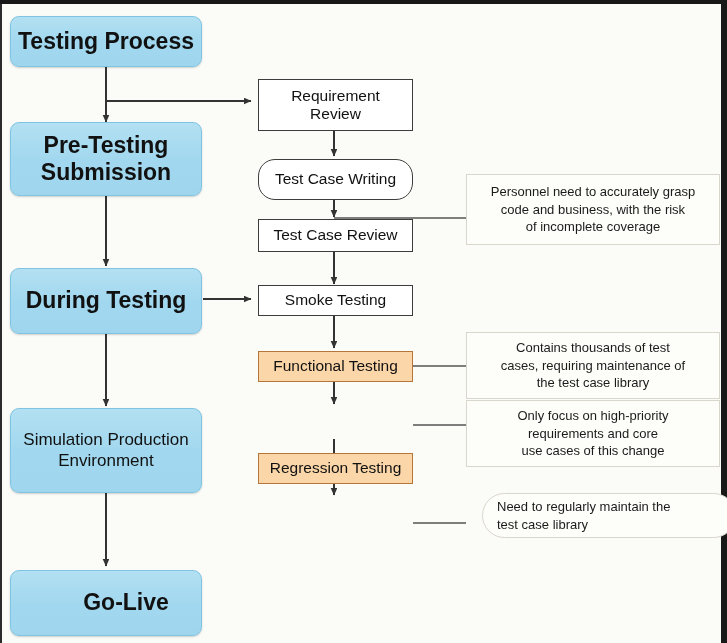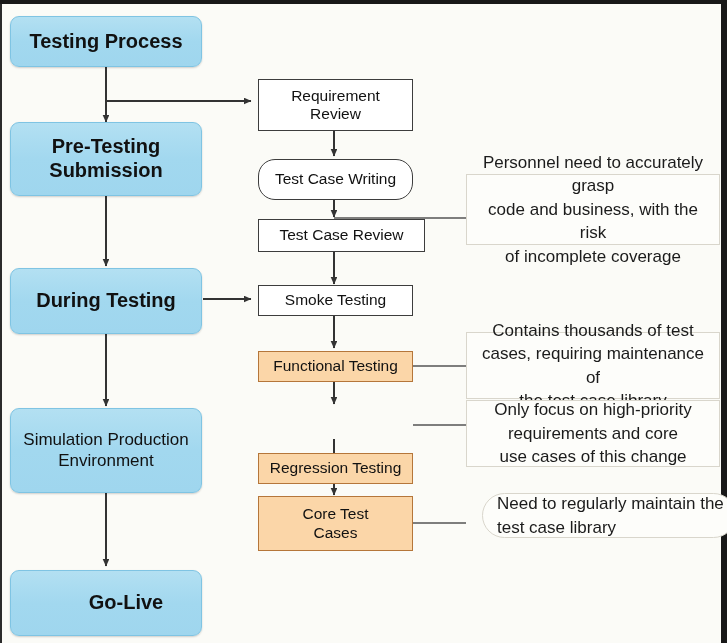--- a/index.html
+++ b/index.html
@@ -41,21 +41,21 @@
     line-height: 1.18;
     white-space: pre-line;
   }
 
   
   .phase {
     background: linear-gradient(180deg, #b3e0f2 0%, #a2d8ef 50%, #9fd6ee 100%);
     border: 1px solid #7fc4e3;
     border-radius: 9px;
     box-shadow: 0 1px 2px rgba(0,0,0,0.18);
-    font-size: 20px;
+    font-size: 23px;
     font-weight: bold;
   }
   .phase.small {
     font-size: 17px;
     font-weight: normal;
   }
 
   
   .step {
     background: #ffffff;
@@ -70,21 +70,21 @@
     font-size: 15.5px;
   }
 
   
   .note {
     position: absolute;
     box-sizing: border-box;
     background: #fdfdfa;
     border: 1px solid #d9d6cc;
     color: #1b1b1b;
-    font-size: 17px;
+    font-size: 13px;
     line-height: 1.38;
     text-align: center;
     display: flex;
     align-items: center;
     justify-content: center;
     white-space: pre-line;
     padding: 16px 7px;
   }
   .note.left-align {
     text-align: left;
@@ -153,30 +153,28 @@
   <div class="node phase small" style="left:10px; top:404px; width:192px; height:85px;">Simulation Production
 Environment</div>
 
   <div class="node phase" style="left:10px;  top:566px; width:192px; height:66px;padding-left:40px;">Go-Live</div>
 
   <div class="node step" style="left:258px; top:75px;  width:155px; height:52px;">Requirement
 Review</div>
 
   <div class="node step" style="left:258px; top:155px; width:155px; height:41px;border-radius:17px;">Test Case Writing</div>
 
-  <div class="node step" style="left:258px; top:215px; width:167px; height:33px;">Test Case Review</div>
+  <div class="node step" style="left:258px; top:215px; width:155px; height:33px;">Test Case Review</div>
 
   <div class="node step" style="left:258px; top:281px; width:155px; height:31px;">Smoke Testing</div>
 
   <div class="node step-orange" style="left:258px; top:347px; width:155px; height:31px;text-align:center;">Functional Testing</div>
 
   <div class="node step-orange" style="left:258px; top:405px; width:155px; height:31px;margin-top:44px;">Regression Testing</div>
 
-  <div class="node step-orange" style="left:258px; top:492px; width:155px; height:55px;">Core Test
-Cases</div>
 
   <div class="note" style="left:466px; top:170px; width:254px; height:71px;">Personnel need to accurately grasp
 code and business, with the risk
 of incomplete coverage</div>
 
   <div class="note" style="left:466px; top:328px; width:254px; height:67px;">Contains thousands of test
 cases, requiring maintenance of
 the test case library</div>
 
   <div class="note" style="left:466px; top:396px; width:254px; height:67px;">Only focus on high-priority

